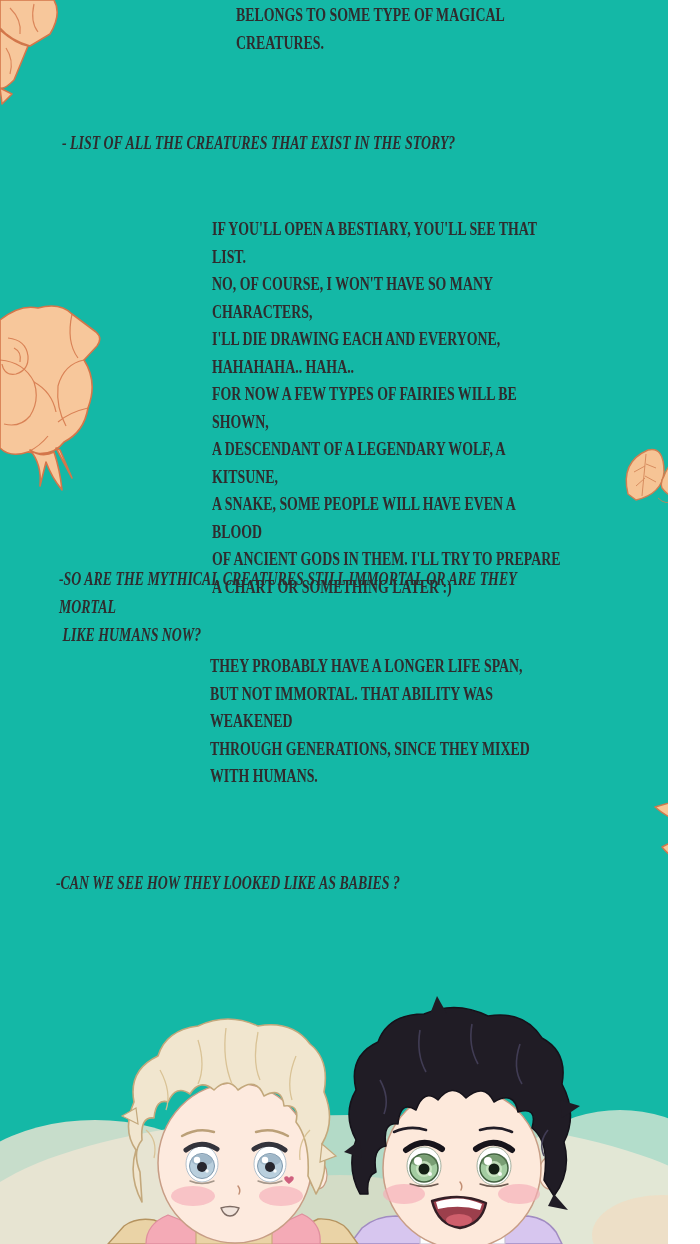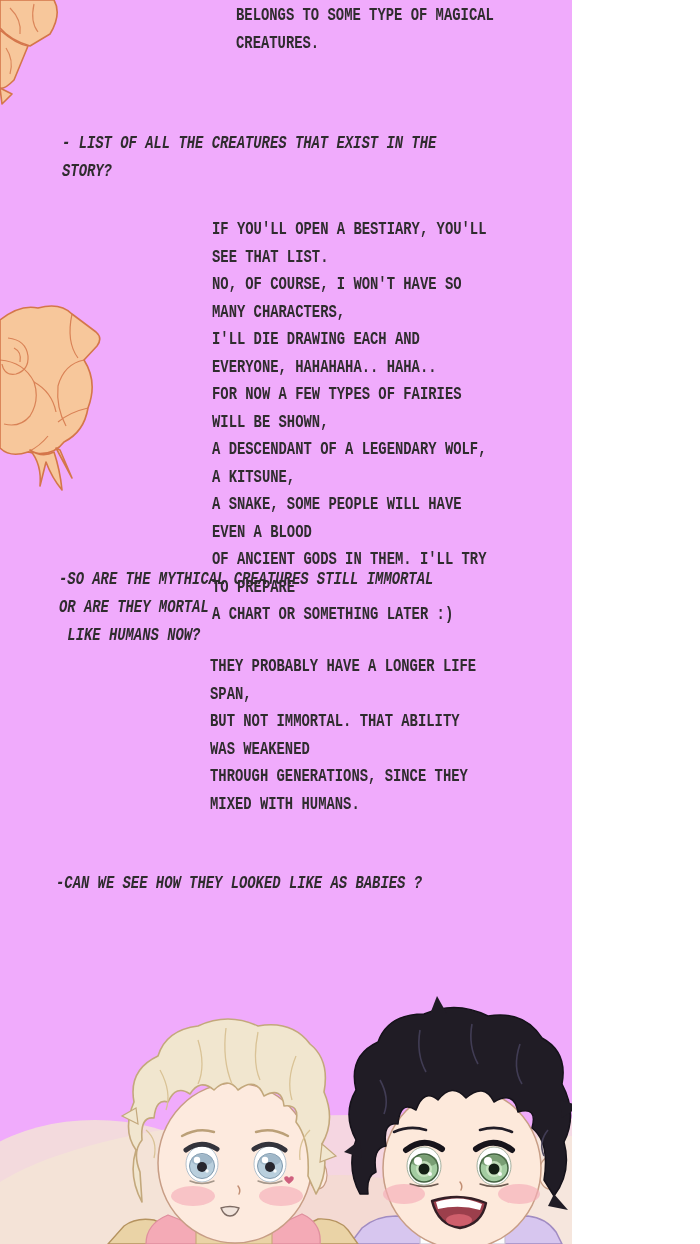--- a/index.html
+++ b/index.html
@@ -1,19 +1,19 @@
 <!DOCTYPE html>
 <html><head>
 <meta charset="utf-8">
 <style>
   html,body{margin:0;padding:0;background:#ffffff;}
   .page{
-    position:relative;width:572px;height:1244px;overflow:hidden;
-    background:#f0abfc;
-    font-family:Liberation Mono, monospace;
+    position:relative;width:668px;height:1244px;overflow:hidden;
+    background:#14b8a6;
+    font-family:Liberation Serif, serif;
   }
   .txt{
     position:absolute;
     color:#2f2c2e;
     font-size:18px;
     font-weight:600;
     line-height:27.5px;
     letter-spacing:0px;
     white-space:pre-wrap;
     transform:scaleX(0.77);

